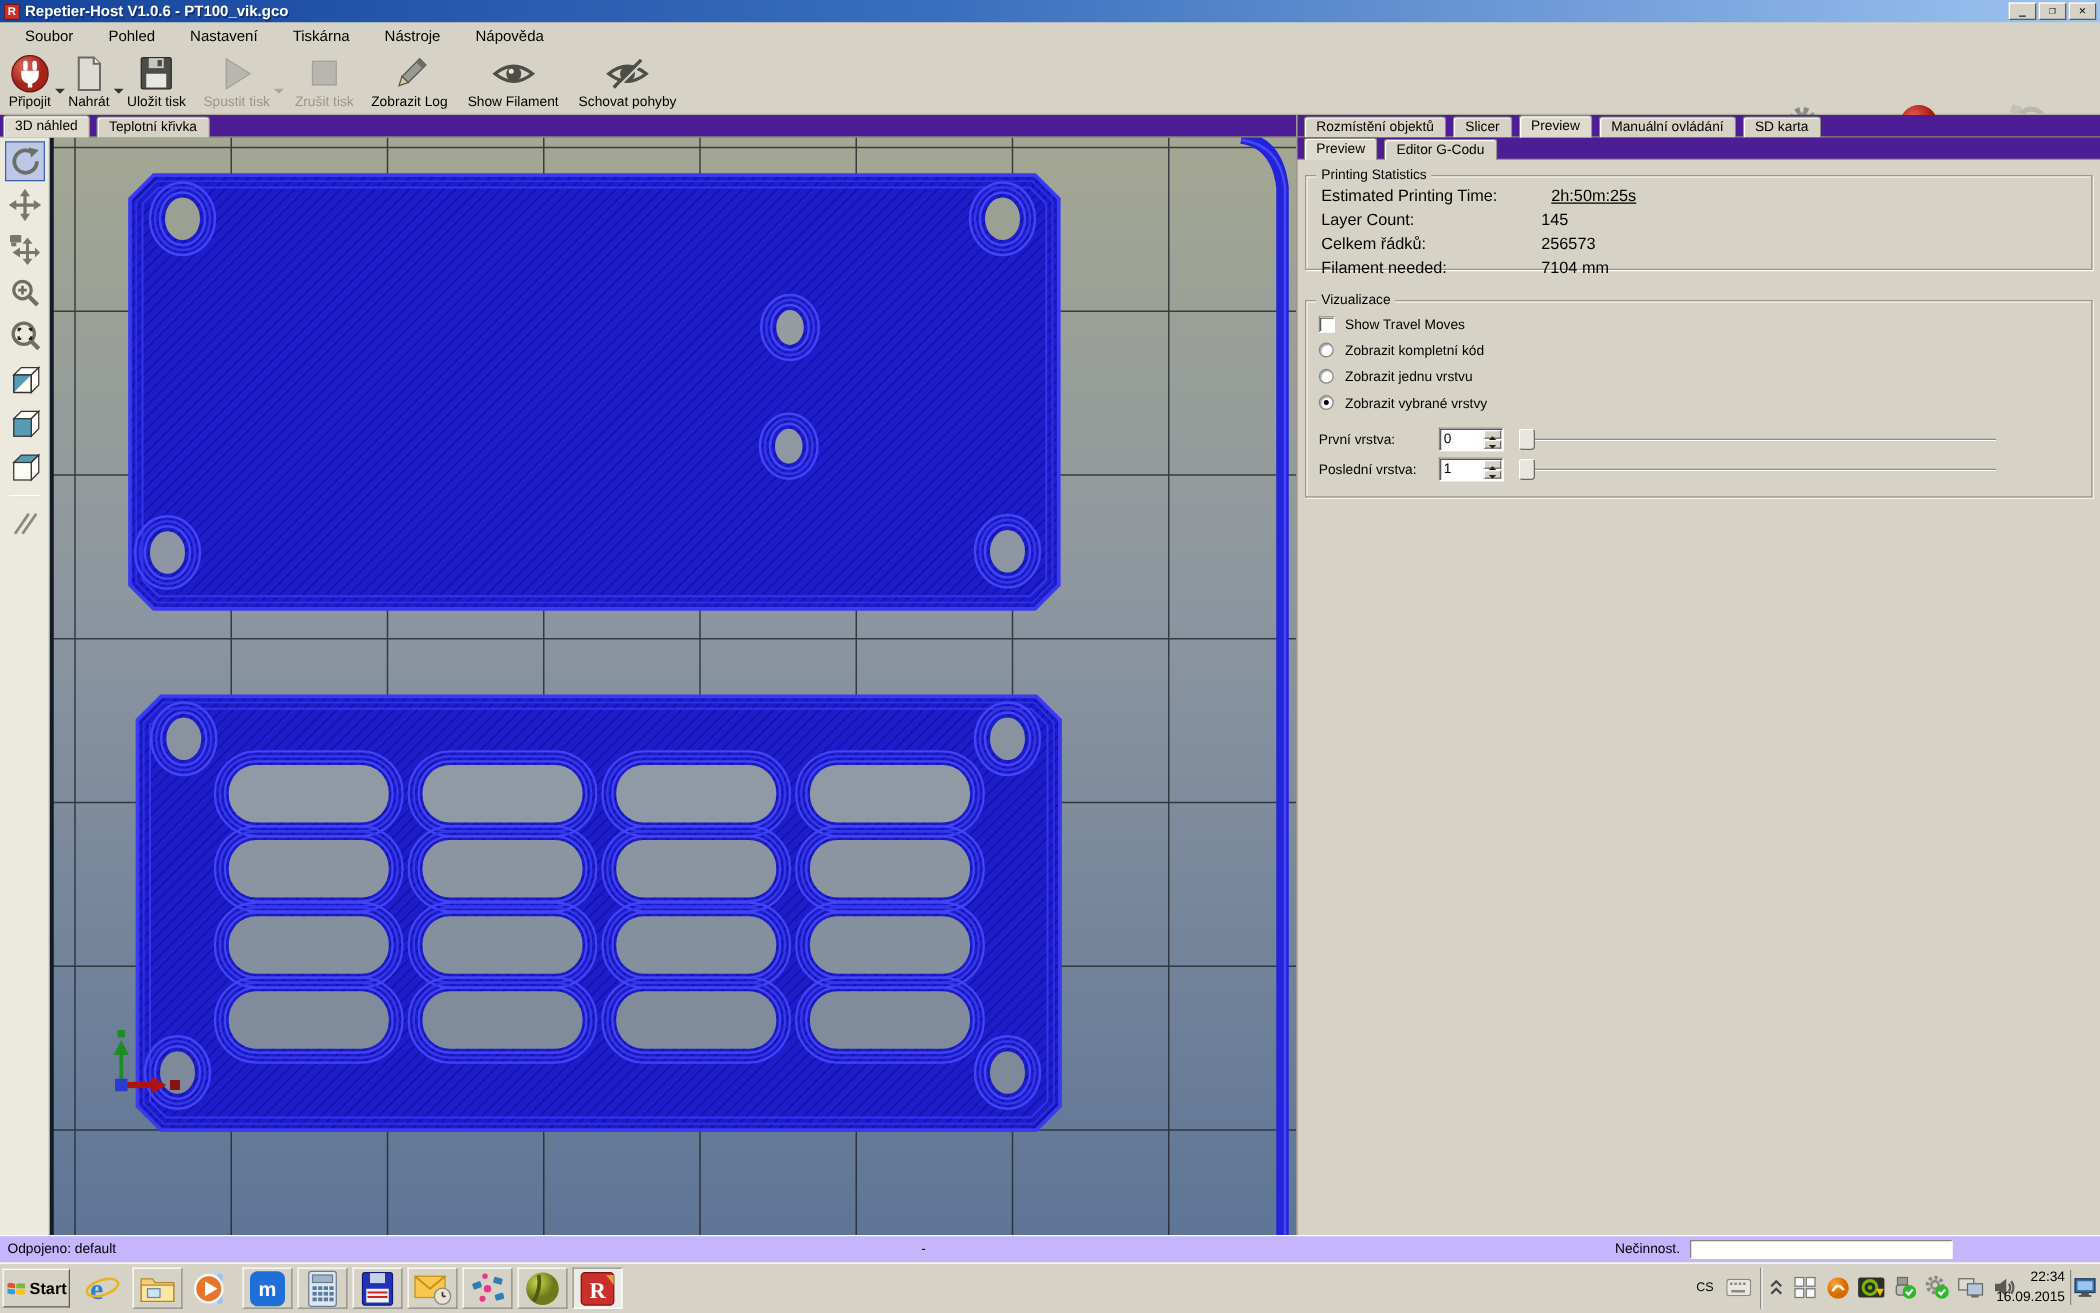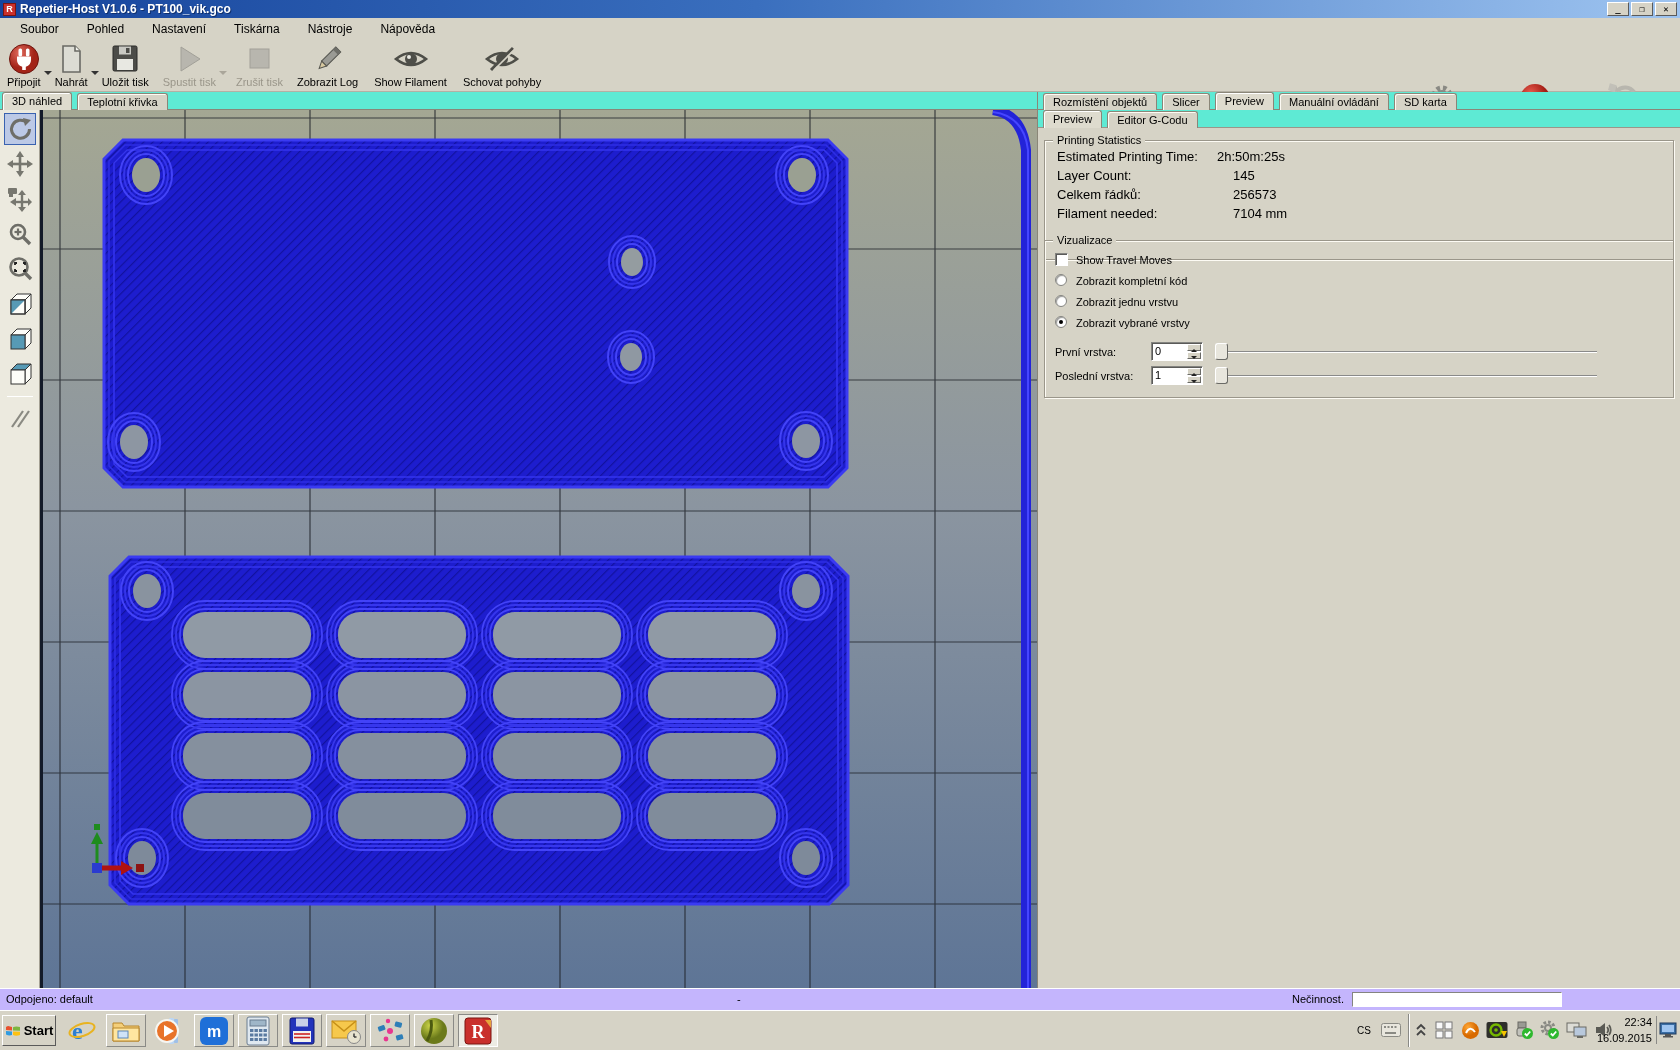--- a/index.html
+++ b/index.html
@@ -31,21 +31,21 @@
   .tbtn .ticon { height:32px; display:flex; align-items:center; justify-content:center; }
   .tbtn .tlabel { font-size:11px; margin-top:1px; white-space:nowrap; }
   .tbtn.disabled .tlabel { color:#9a968a; }
   .drop { width:8px; height:48px; display:flex; align-items:center; }
   .drop .arr { width:0; height:0; border:4px solid transparent; border-top-color:#333; margin-top:18px; }
   .drop.disabled .arr { border-top-color:#aaa69a; }
   #toolbar-right { position:absolute; right:6px; top:42px; display:flex; gap:10px; }
 
   
   #left-region { position:absolute; left:0; top:92px; width:1037px; height:896px; }
-  .tabrow { position:relative; height:18px; background:#5eead4; border-bottom:1px solid #8a8678; }
+  .tabrow { position:relative; height:18px; background:#4c1d95; border-bottom:1px solid #8a8678; }
   .tab { position:relative; display:inline-block; height:17px; line-height:16px; padding:0 9px; font-size:11px;
     background:#d6d3c6; border:1px solid #8a8678; border-bottom:none; border-radius:3px 3px 0 0;
     box-shadow:inset 1px 1px 0 #fdfbf4; margin-left:2px; top:1px; }
   .tab.active { background:#dedbce; height:18px; top:0; z-index:2; box-shadow:inset 1px 1px 0 #fff; }
 
   
   #leftbar { position:absolute; left:0; top:18px; width:40px; height:878px; background:#eceadf; border-right:1px solid #a5a194; }
   .sbtn { width:32px; height:32px; margin:3px auto 2px auto; display:flex; align-items:center; justify-content:center; border:1px solid transparent; }
   .sbtn.active { background:#bcc9e6; border:1px solid #3a62b0; }
   .sep { width:26px; height:1px; background:#b8b4a8; border-bottom:1px solid #fff; margin:6px auto; }
@@ -540,24 +540,24 @@
       <span class="tab">Slicer</span>
       <span class="tab active">Preview</span>
       <span class="tab">Manuální ovládání</span>
       <span class="tab">SD karta</span>
     </div>
     <div class="tabrow" style="border-bottom:1px solid #9a968a;">
       <span class="tab active">Preview</span>
       <span class="tab">Editor G-Codu</span>
     </div>
 
-    <div class="groupbox" style="left:6px; top:48px; width:630px; height:120px;">
+    <div class="groupbox" style="left:6px; top:48px; width:630px; height:76px;">
       <div class="grouplabel">Printing Statistics</div>
       <div class="statrow" style="left:12px; top:8px;">Estimated Printing Time:</div>
-      <div class="statval" style="left:172px; top:8px;">2h:50m:25s</div>
+      <div class="statval" style="left:196px; top:8px;text-decoration:underline;">2h:50m:25s</div>
       <div class="statrow" style="left:12px; top:27px;">Layer Count:</div>
       <div class="statval" style="left:188px; top:27px;">145</div>
       <div class="statrow" style="left:12px; top:46px;">Celkem řádků:</div>
       <div class="statval" style="left:188px; top:46px;">256573</div>
       <div class="statrow" style="left:12px; top:65px;">Filament needed:</div>
       <div class="statval" style="left:188px; top:65px;">7104 mm</div>
     </div>
 
     <div class="groupbox" style="left:6px; top:148px; width:630px; height:158px;">
       <div class="grouplabel">Vizualizace</div>

